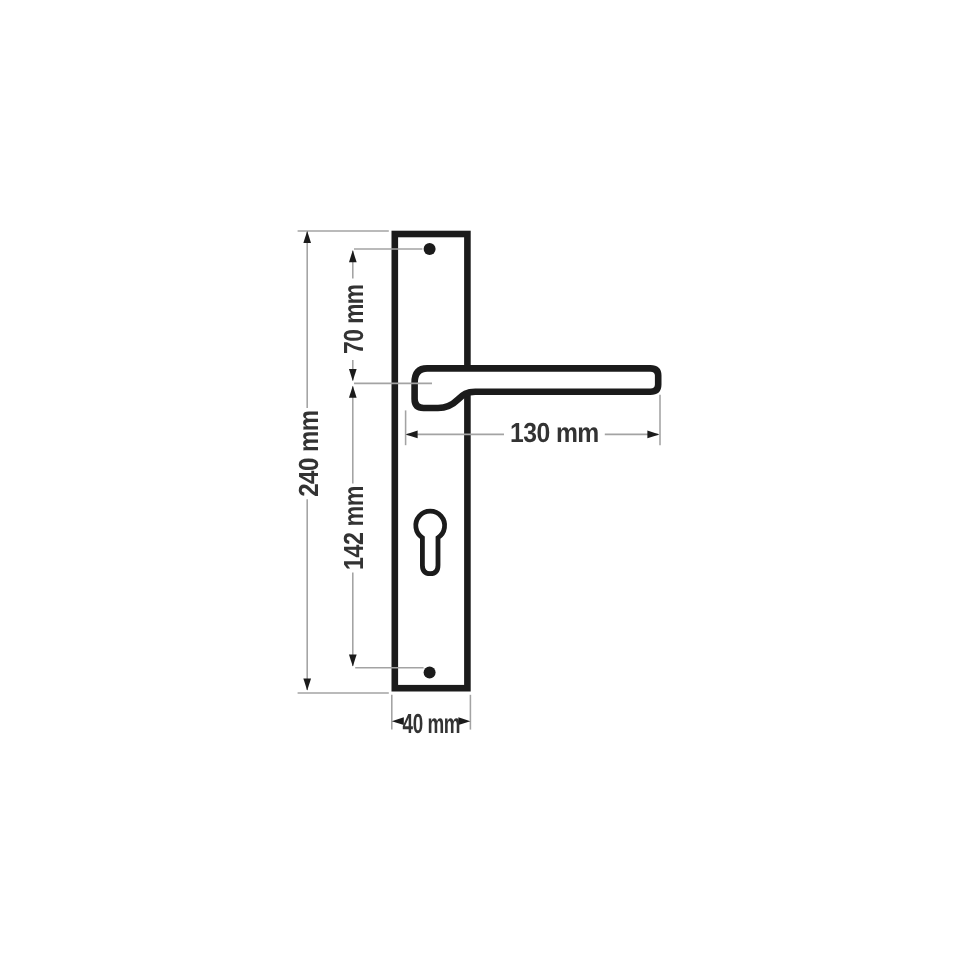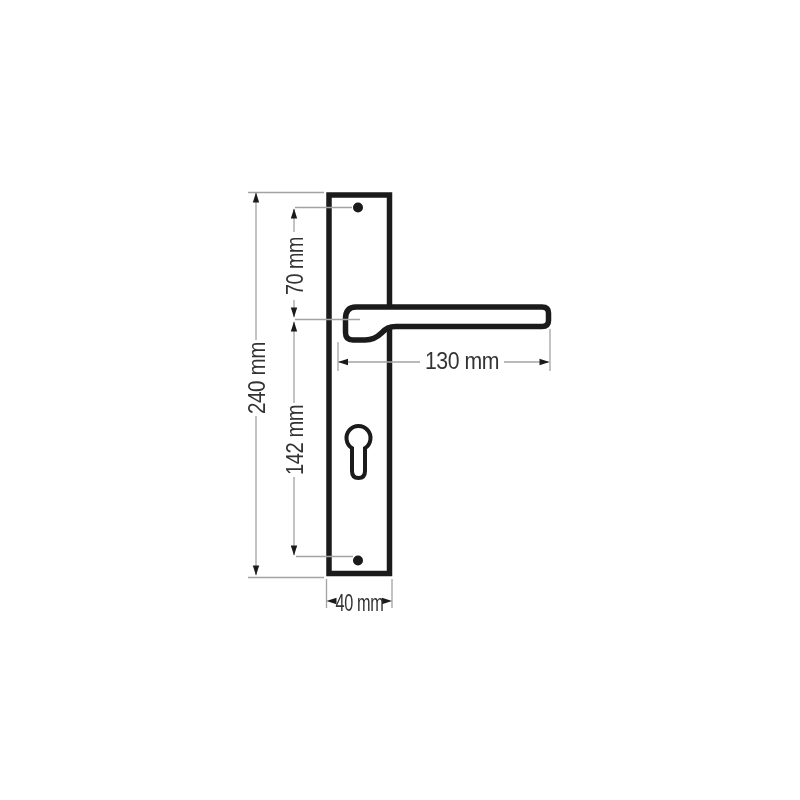--- a/index.html
+++ b/index.html
@@ -9,20 +9,21 @@
     width: 800px;
     height: 800px;
     overflow: hidden;
     font-family: "Liberation Sans", sans-serif;
   }
   .canvas {
     position: relative;
     width: 800px;
     height: 620px;
     background: #ffffff;
+    font-weight: bold;
   }
   svg { display: block; }
   .dim-text {
     font-family: "Liberation Sans", sans-serif;
     font-size: 23px;
     letter-spacing: -0.5px;
     fill: #333333;
   }
   .thin { stroke: #a3a3a3; stroke-width: 1.3; fill: none; }
   .arrow { fill: #1b1b1b; stroke: none; }

